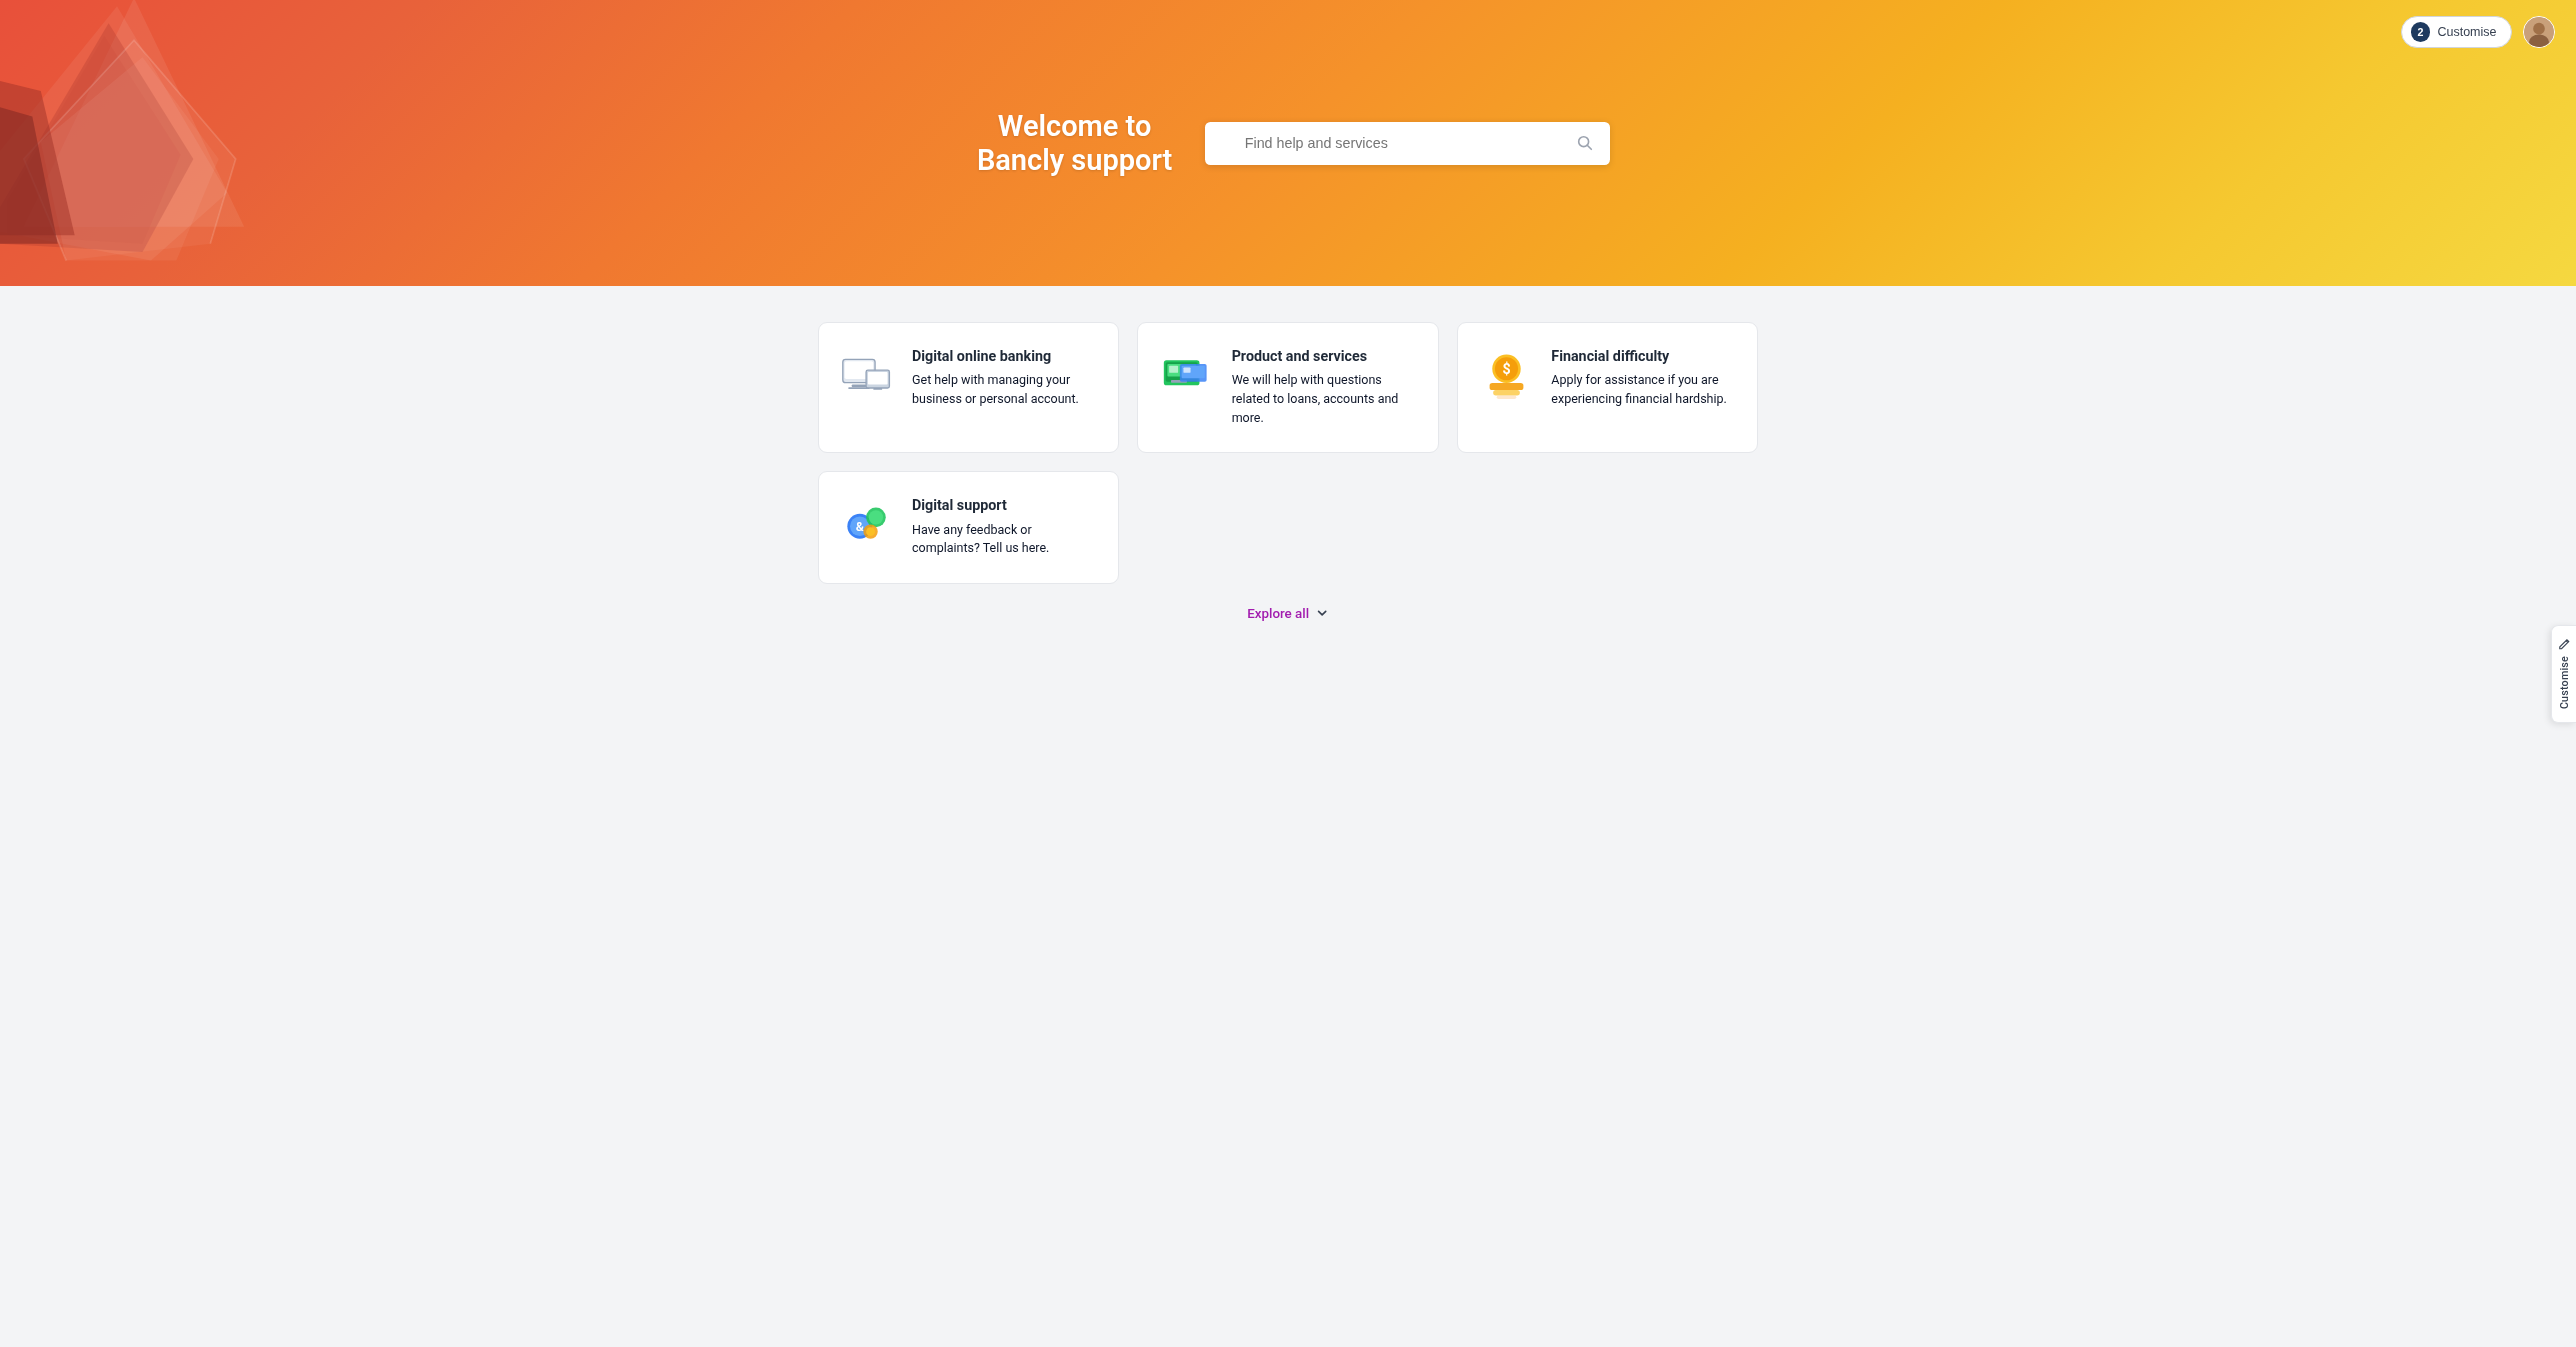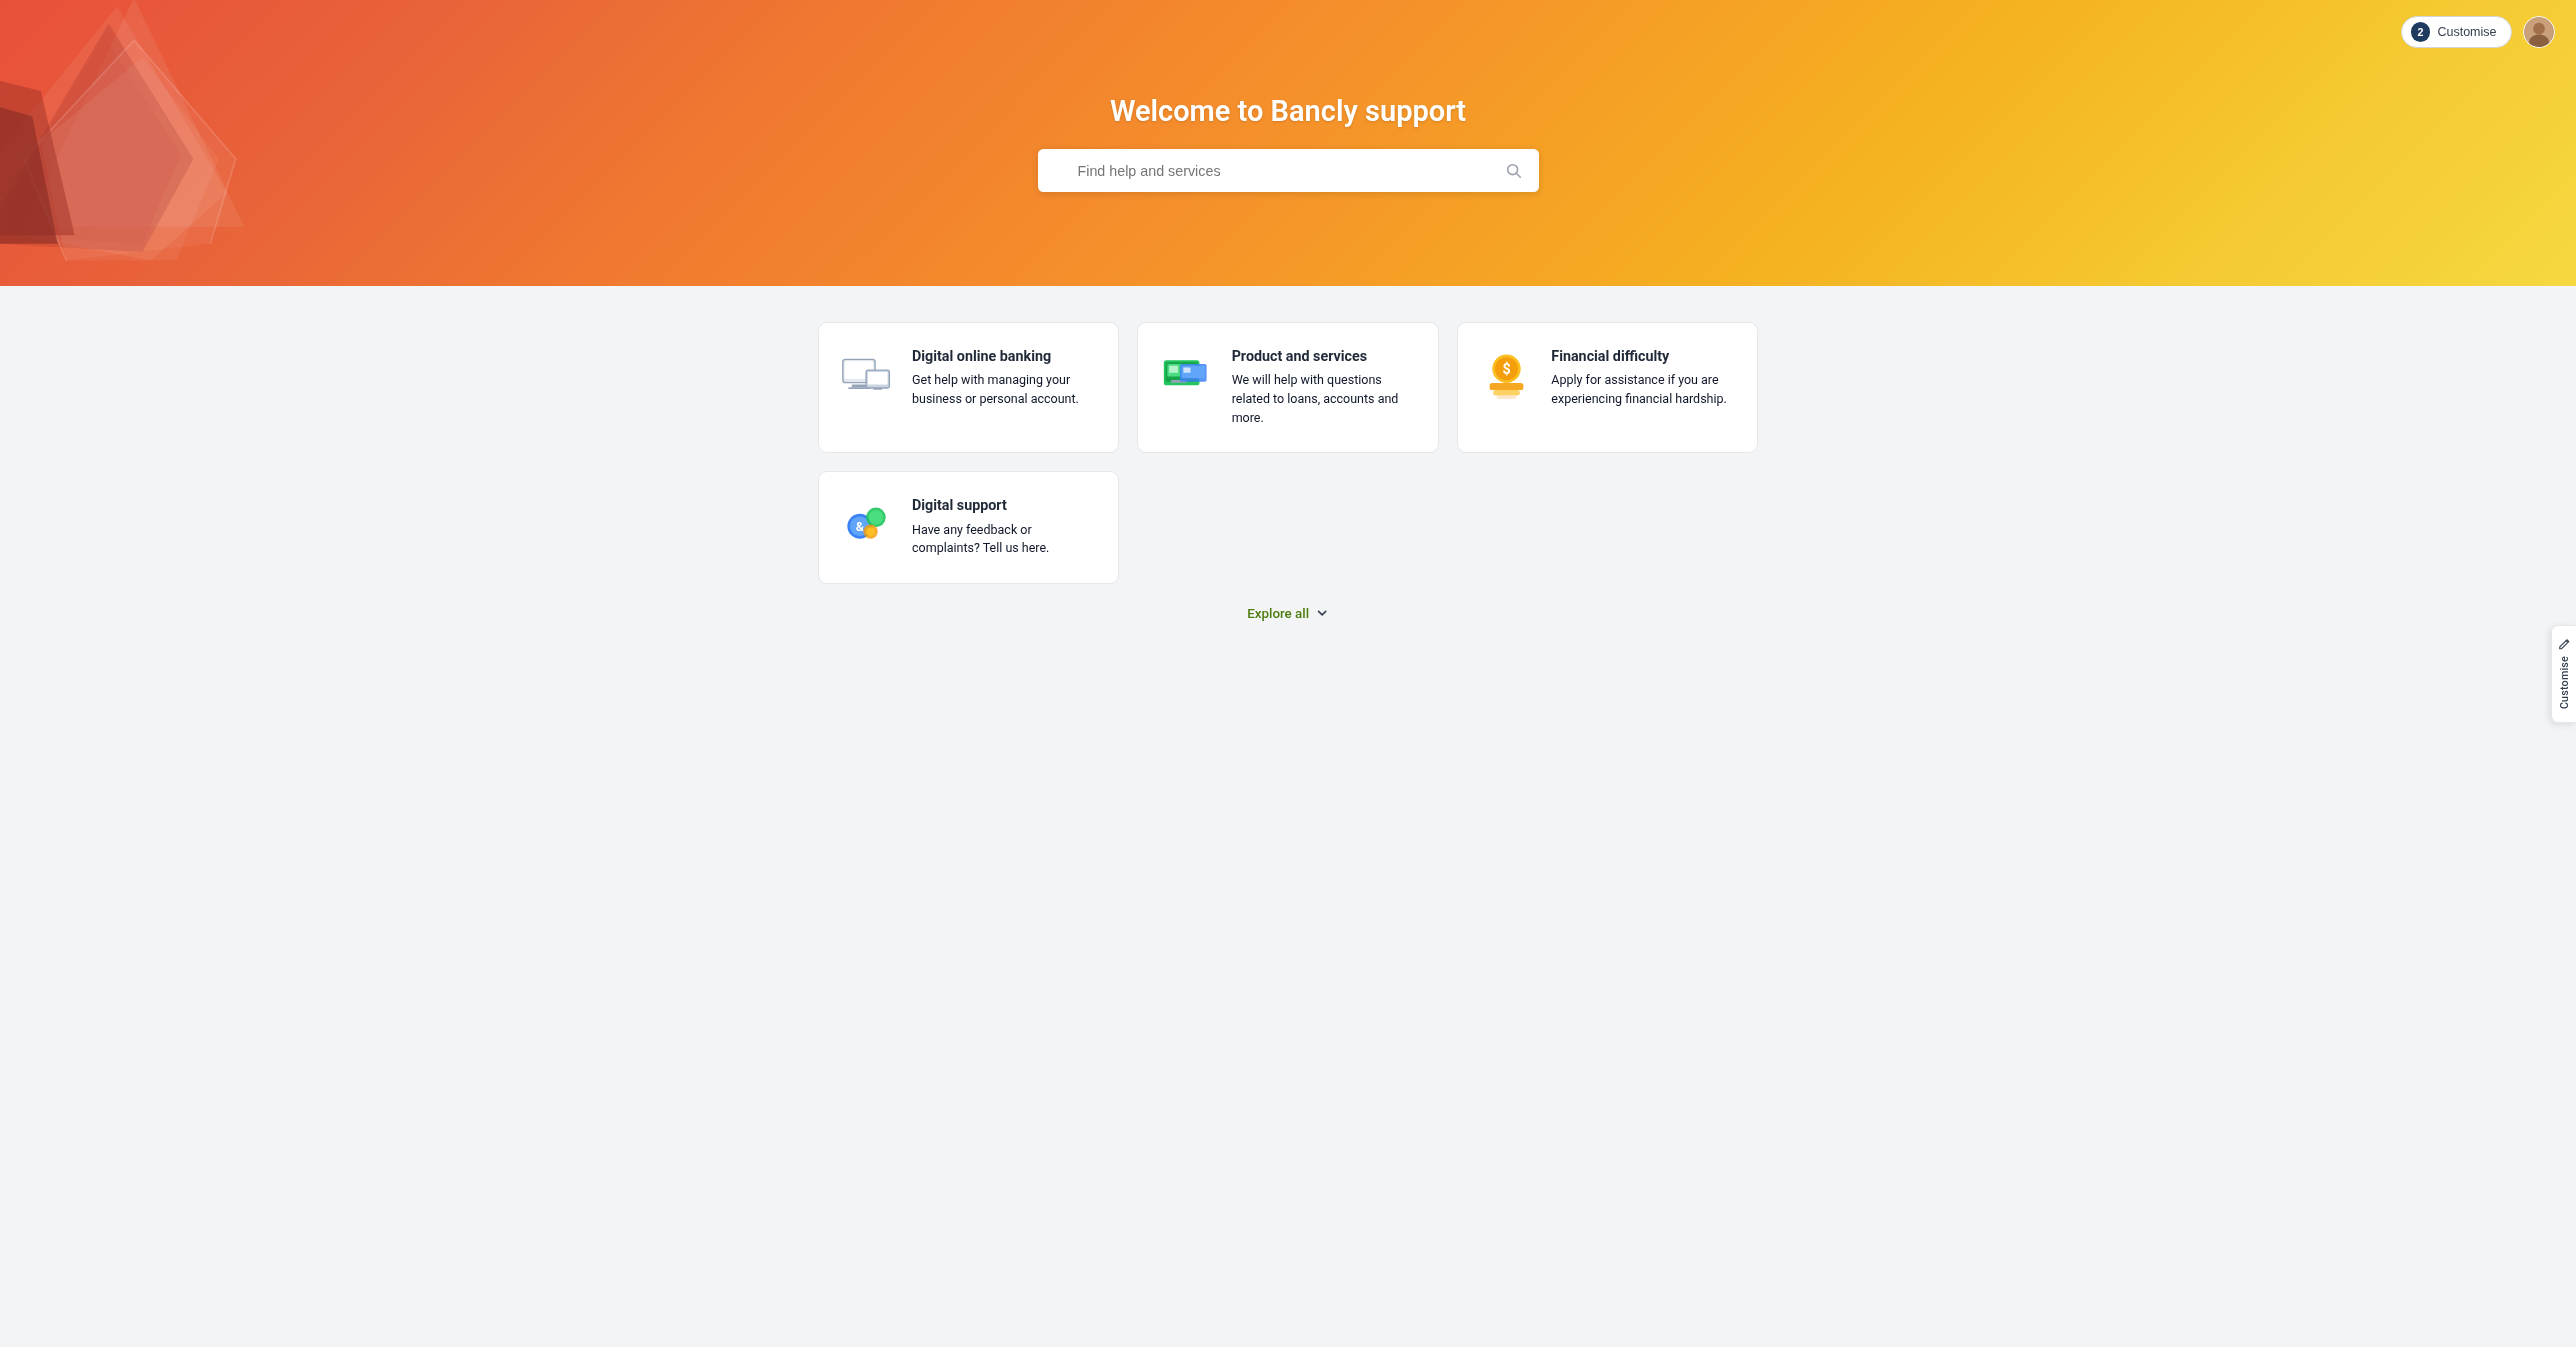--- a/index.html
+++ b/index.html
@@ -94,21 +94,20 @@
       font-weight: 500;
       color: #374151;
       letter-spacing: 0.02em;
     }
 
     
     .hero-content {
       position: relative;
       z-index: 10;
       display: flex;
-      flex-direction: column;
       align-items: center;
       gap: 21.5px;
       width: 100%;
       max-width: 680px;
       padding: 0 18px;
       margin-top: 18px;
     }
 
     .hero-title {
       color: #fff;
@@ -195,21 +194,21 @@
 
     
     .explore-all {
       display: flex;
       align-items: center;
       justify-content: center;
       gap: 5.4px;
       margin-top: 21.5px;
       margin-bottom: 14.3px;
       cursor: pointer;
-      color: #4d7c0f;
+      color: #a21caf;
       font-size: 13.4px;
       font-weight: 500;
     }
 
     
     .shape-outer {
       position: absolute;
       left: -27px;
       top: -18px;
       width: 322px;

